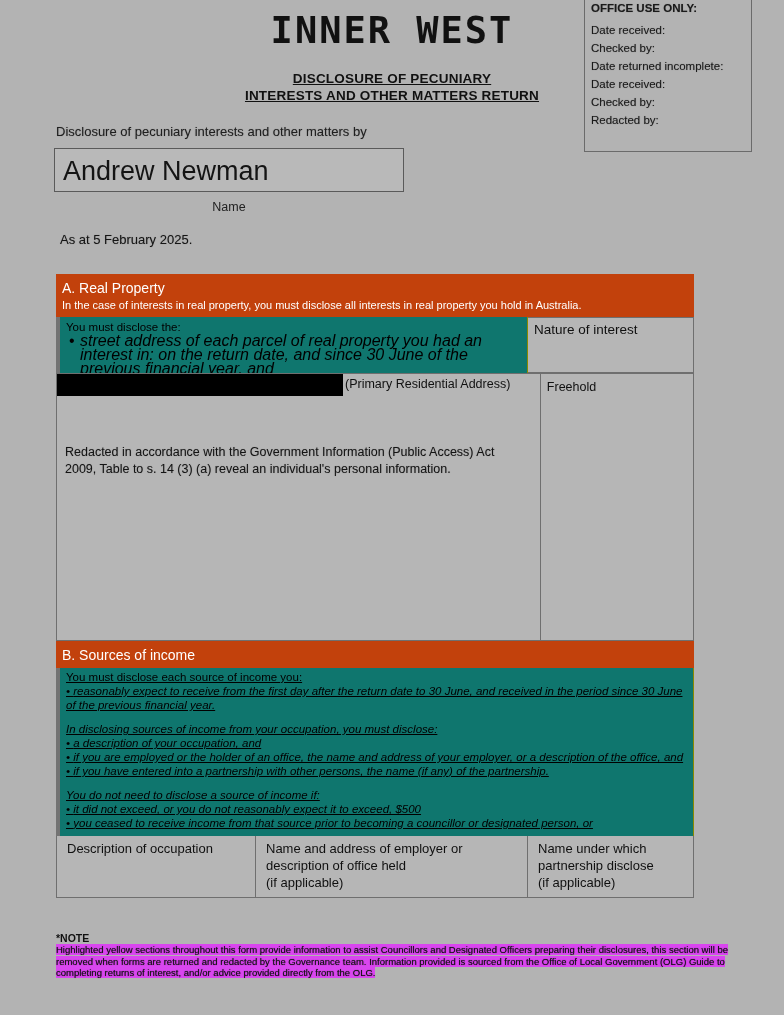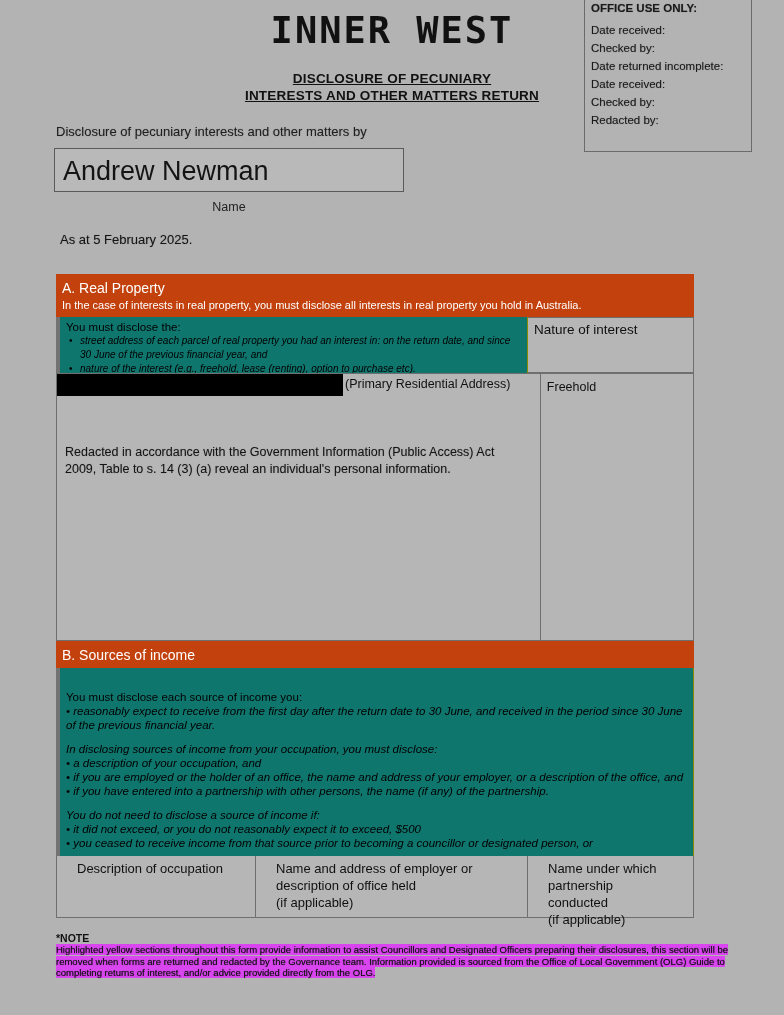--- a/index.html
+++ b/index.html
@@ -156,21 +156,21 @@
   .yellow .hdr {
     font-size: 11.5px;
     line-height: 14px;
   }
   .yellow ul {
     margin: 0;
     padding: 0 0 0 14px;
     list-style: none;
   }
   .yellow li {
-    font-size: 10px;
+    font-size: 16px;
     font-style: italic;
     line-height: 14px;
     position: relative;
   }
   .yellow li:before {
     content: "•";
     position: absolute;
     left: -11px;
     font-style: normal;
   }
@@ -241,21 +241,22 @@
     box-sizing: border-box;
     padding: 6px;
     font-size: 12.5px;
     color: #111;
   }
 
   .band-b {
     margin-top: 0;
   }
   .yellow-b {
-    padding: 22px 6px 6px 6px;
+    padding: 2px 6px 6px 6px;
+    text-decoration: underline;
   }
   .yellow-b p {
     margin: 0;
     font-size: 11.5px;
     font-style: italic;
     line-height: 14px;
   }
   .yellow-b p.nonital {
     font-style: normal;
   }
@@ -264,21 +265,21 @@
   .income-head {
     display: flex;
     width: 638px;
     height: 62px;
   }
   .ih {
     box-sizing: border-box;
     border: 1px solid #6f6f6f;
     border-top: none;
     background: #b6b6b6;
-    padding: 4px 20px;
+    padding: 4px 10px;
     font-size: 13px;
     color: #101010;
     line-height: 17px;
   }
   .ih1 { width: 200px; }
   .ih2 { width: 272px; border-left: none; }
   .ih3 { width: 166px; border-left: none; }
 
   
   .footer {
@@ -388,21 +389,21 @@
 
     <div class="income-head">
       <div class="ih ih1">Description of occupation</div>
       <div class="ih ih2">
         <div>Name and address of employer or</div>
         <div>description of office held</div>
         <div>(if applicable)</div>
       </div>
       <div class="ih ih3">
         <div>Name under which</div>
-        <div>partnership conducted</div>
+        <div>partnership disclose</div>
         <div>(if applicable)</div>
       </div>
     </div>
   </div>
 
   <div class="footer">
     <div class="footer-title">*NOTE</div>
     <div class="footer-text"><span class="footer-hl">Highlighted yellow sections throughout this form provide information to assist Councillors and Designated Officers preparing their disclosures, this section will be removed when forms are returned and redacted by the Governance team. Information provided is sourced from the Office of Local Government (OLG) Guide to completing returns of interest, and/or advice provided directly from the OLG.</span></div>
   </div>
 

